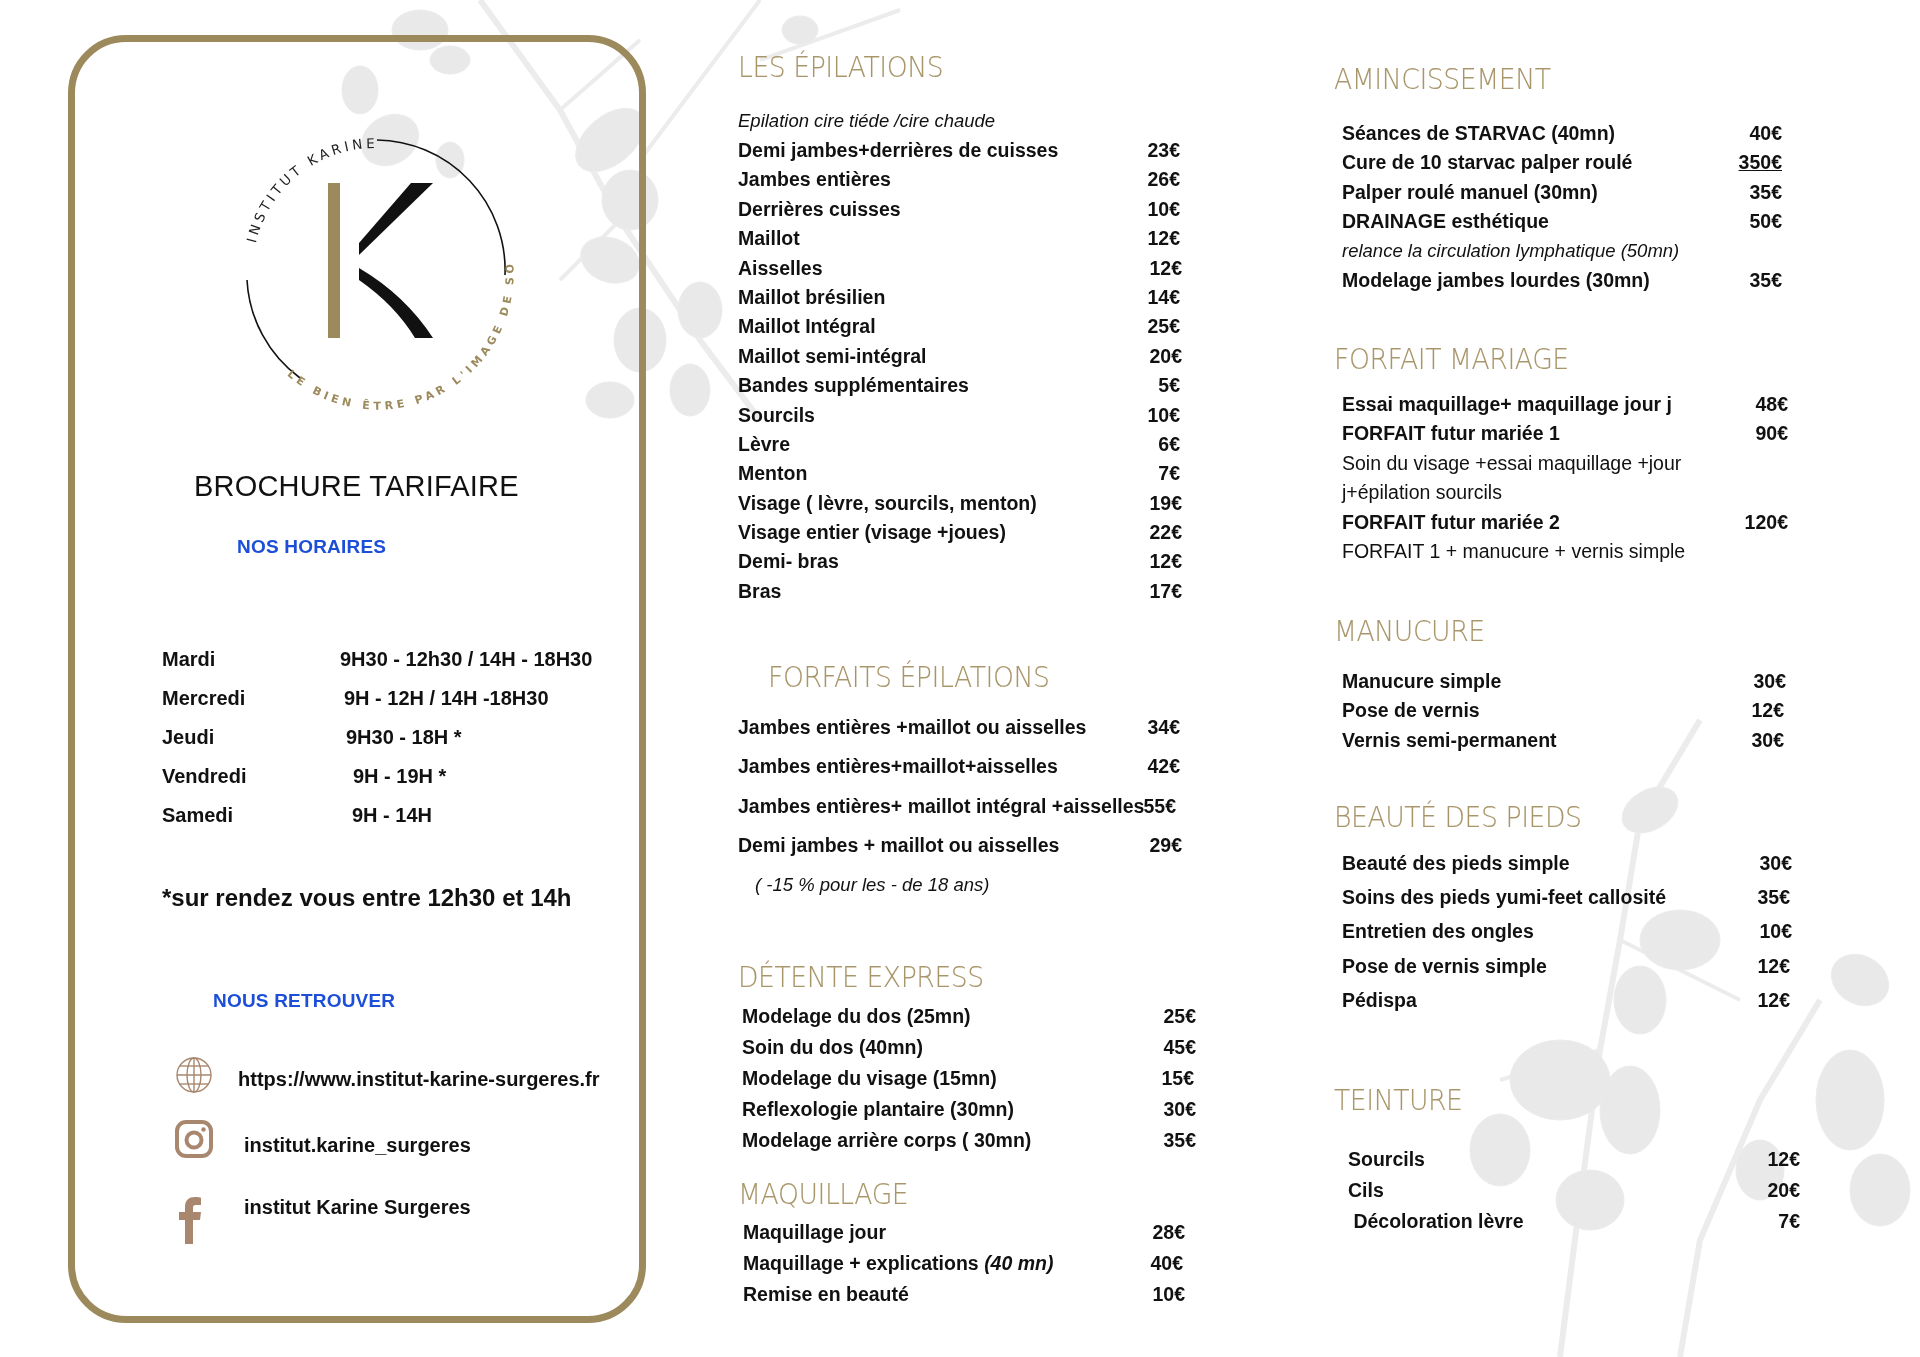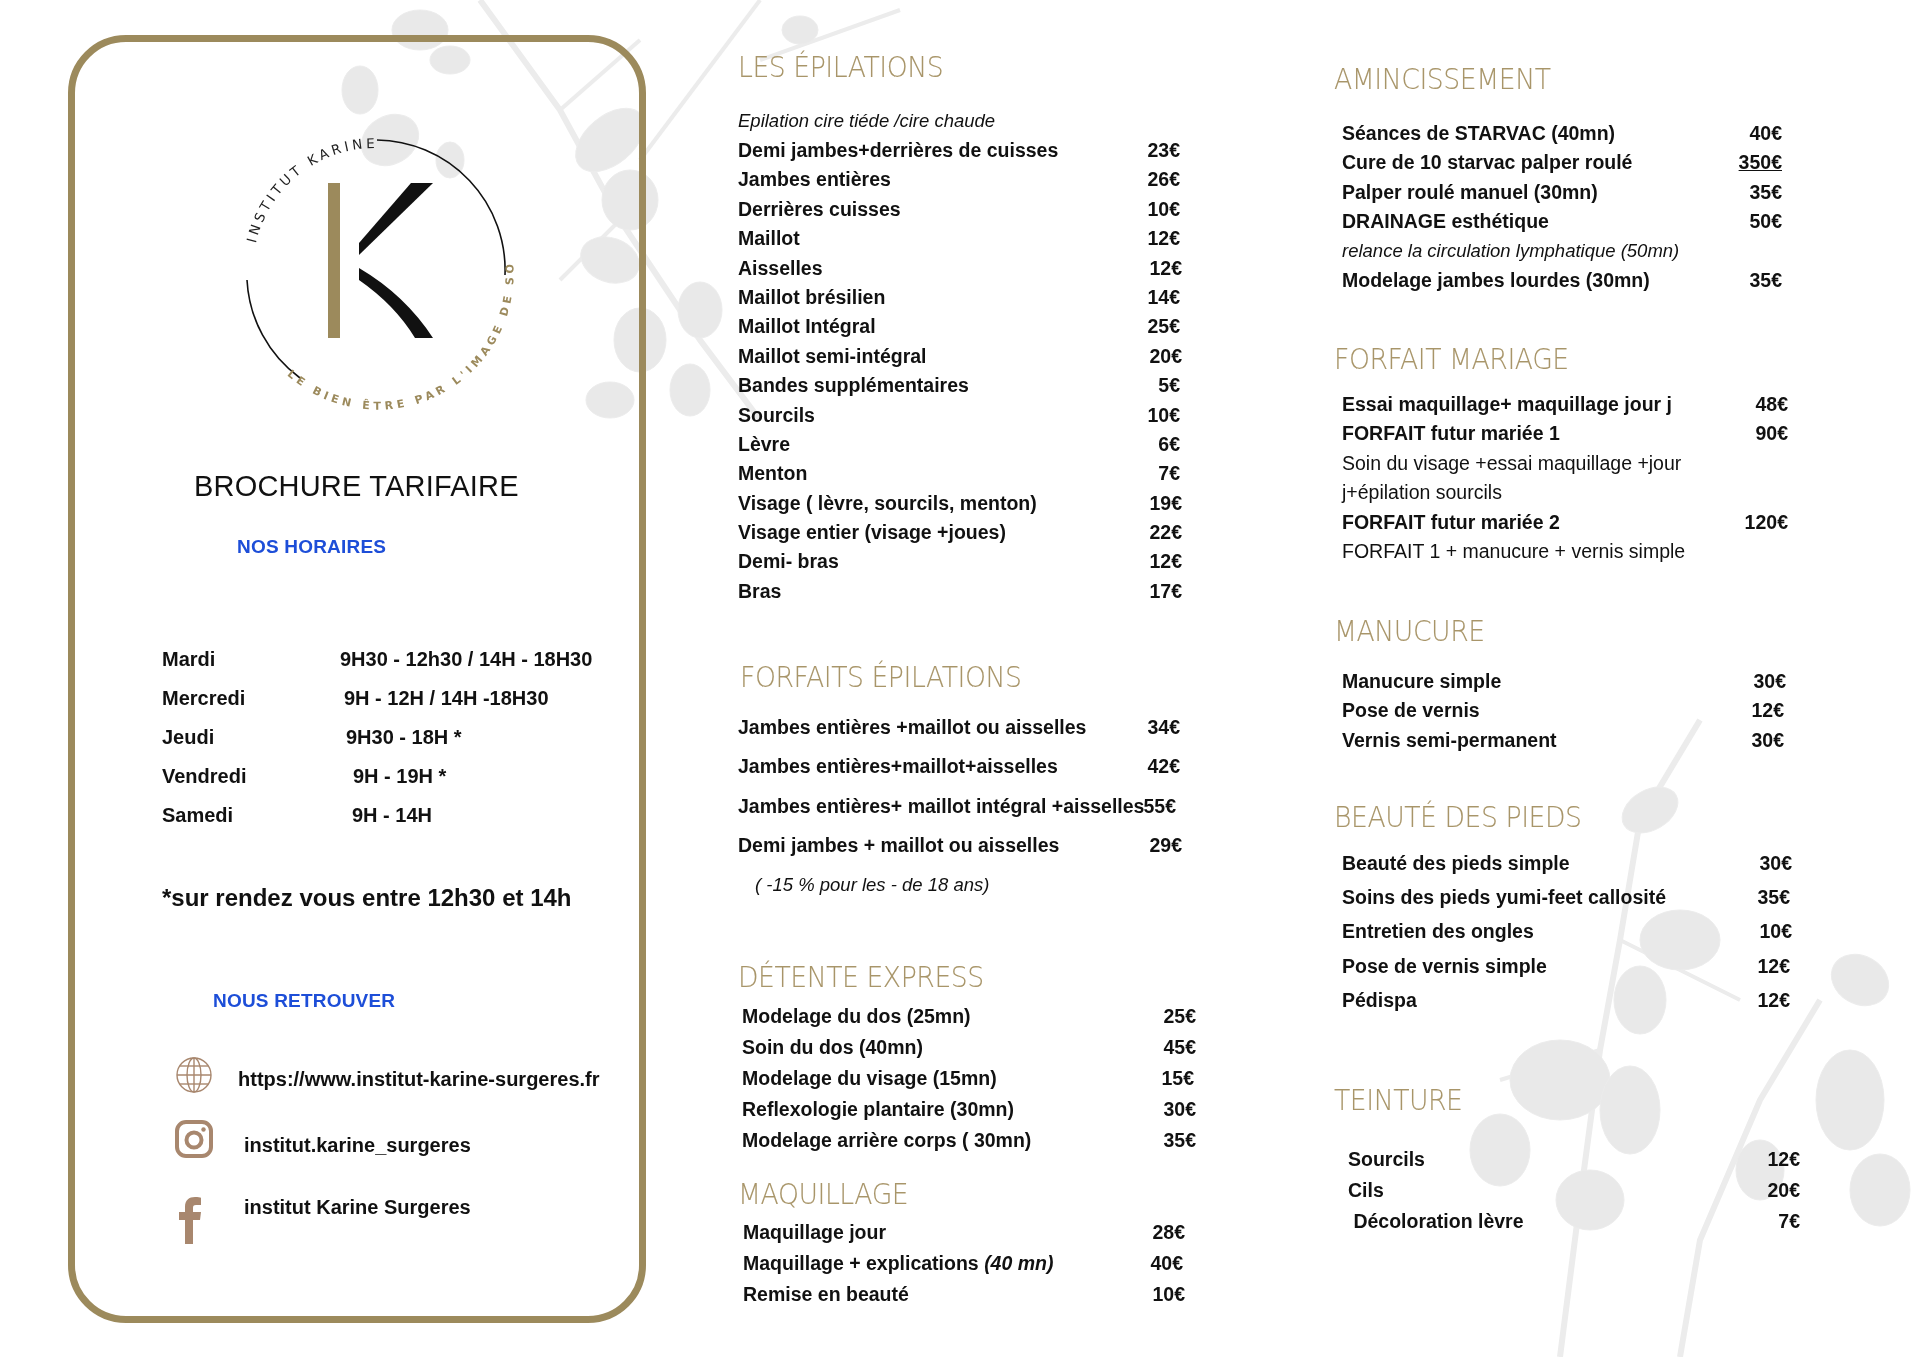--- a/index.html
+++ b/index.html
@@ -239,21 +239,21 @@
   <div class="item" style="height:29.4px;">
       <span class="name">Demi- bras</span>
       <span class="price" style="right:6px;">12€</span>
     </div>
   <div class="item" style="height:29.4px;">
       <span class="name">Bras</span>
       <span class="price" style="right:6px;">17€</span>
     </div>
 </div>
 
-<div class="col" style="left:740px; top:660px; width:450px;">
+<div class="col" style="left:768px; top:660px; width:450px;">
   <div class="section-title"><span>FORFAITS  ÉPILATIONS</span></div>
 </div>
 <div class="col" style="left:738px; top:716px; width:450px;">
   <div class="item" style="height:39.4px;">
       <span class="name">Jambes entières +maillot ou aisselles</span>
       <span class="price" style="right:8px;">34€</span>
     </div>
   <div class="item" style="height:39.4px;">
       <span class="name">Jambes entières+maillot+aisselles</span>
       <span class="price" style="right:8px;">42€</span>

